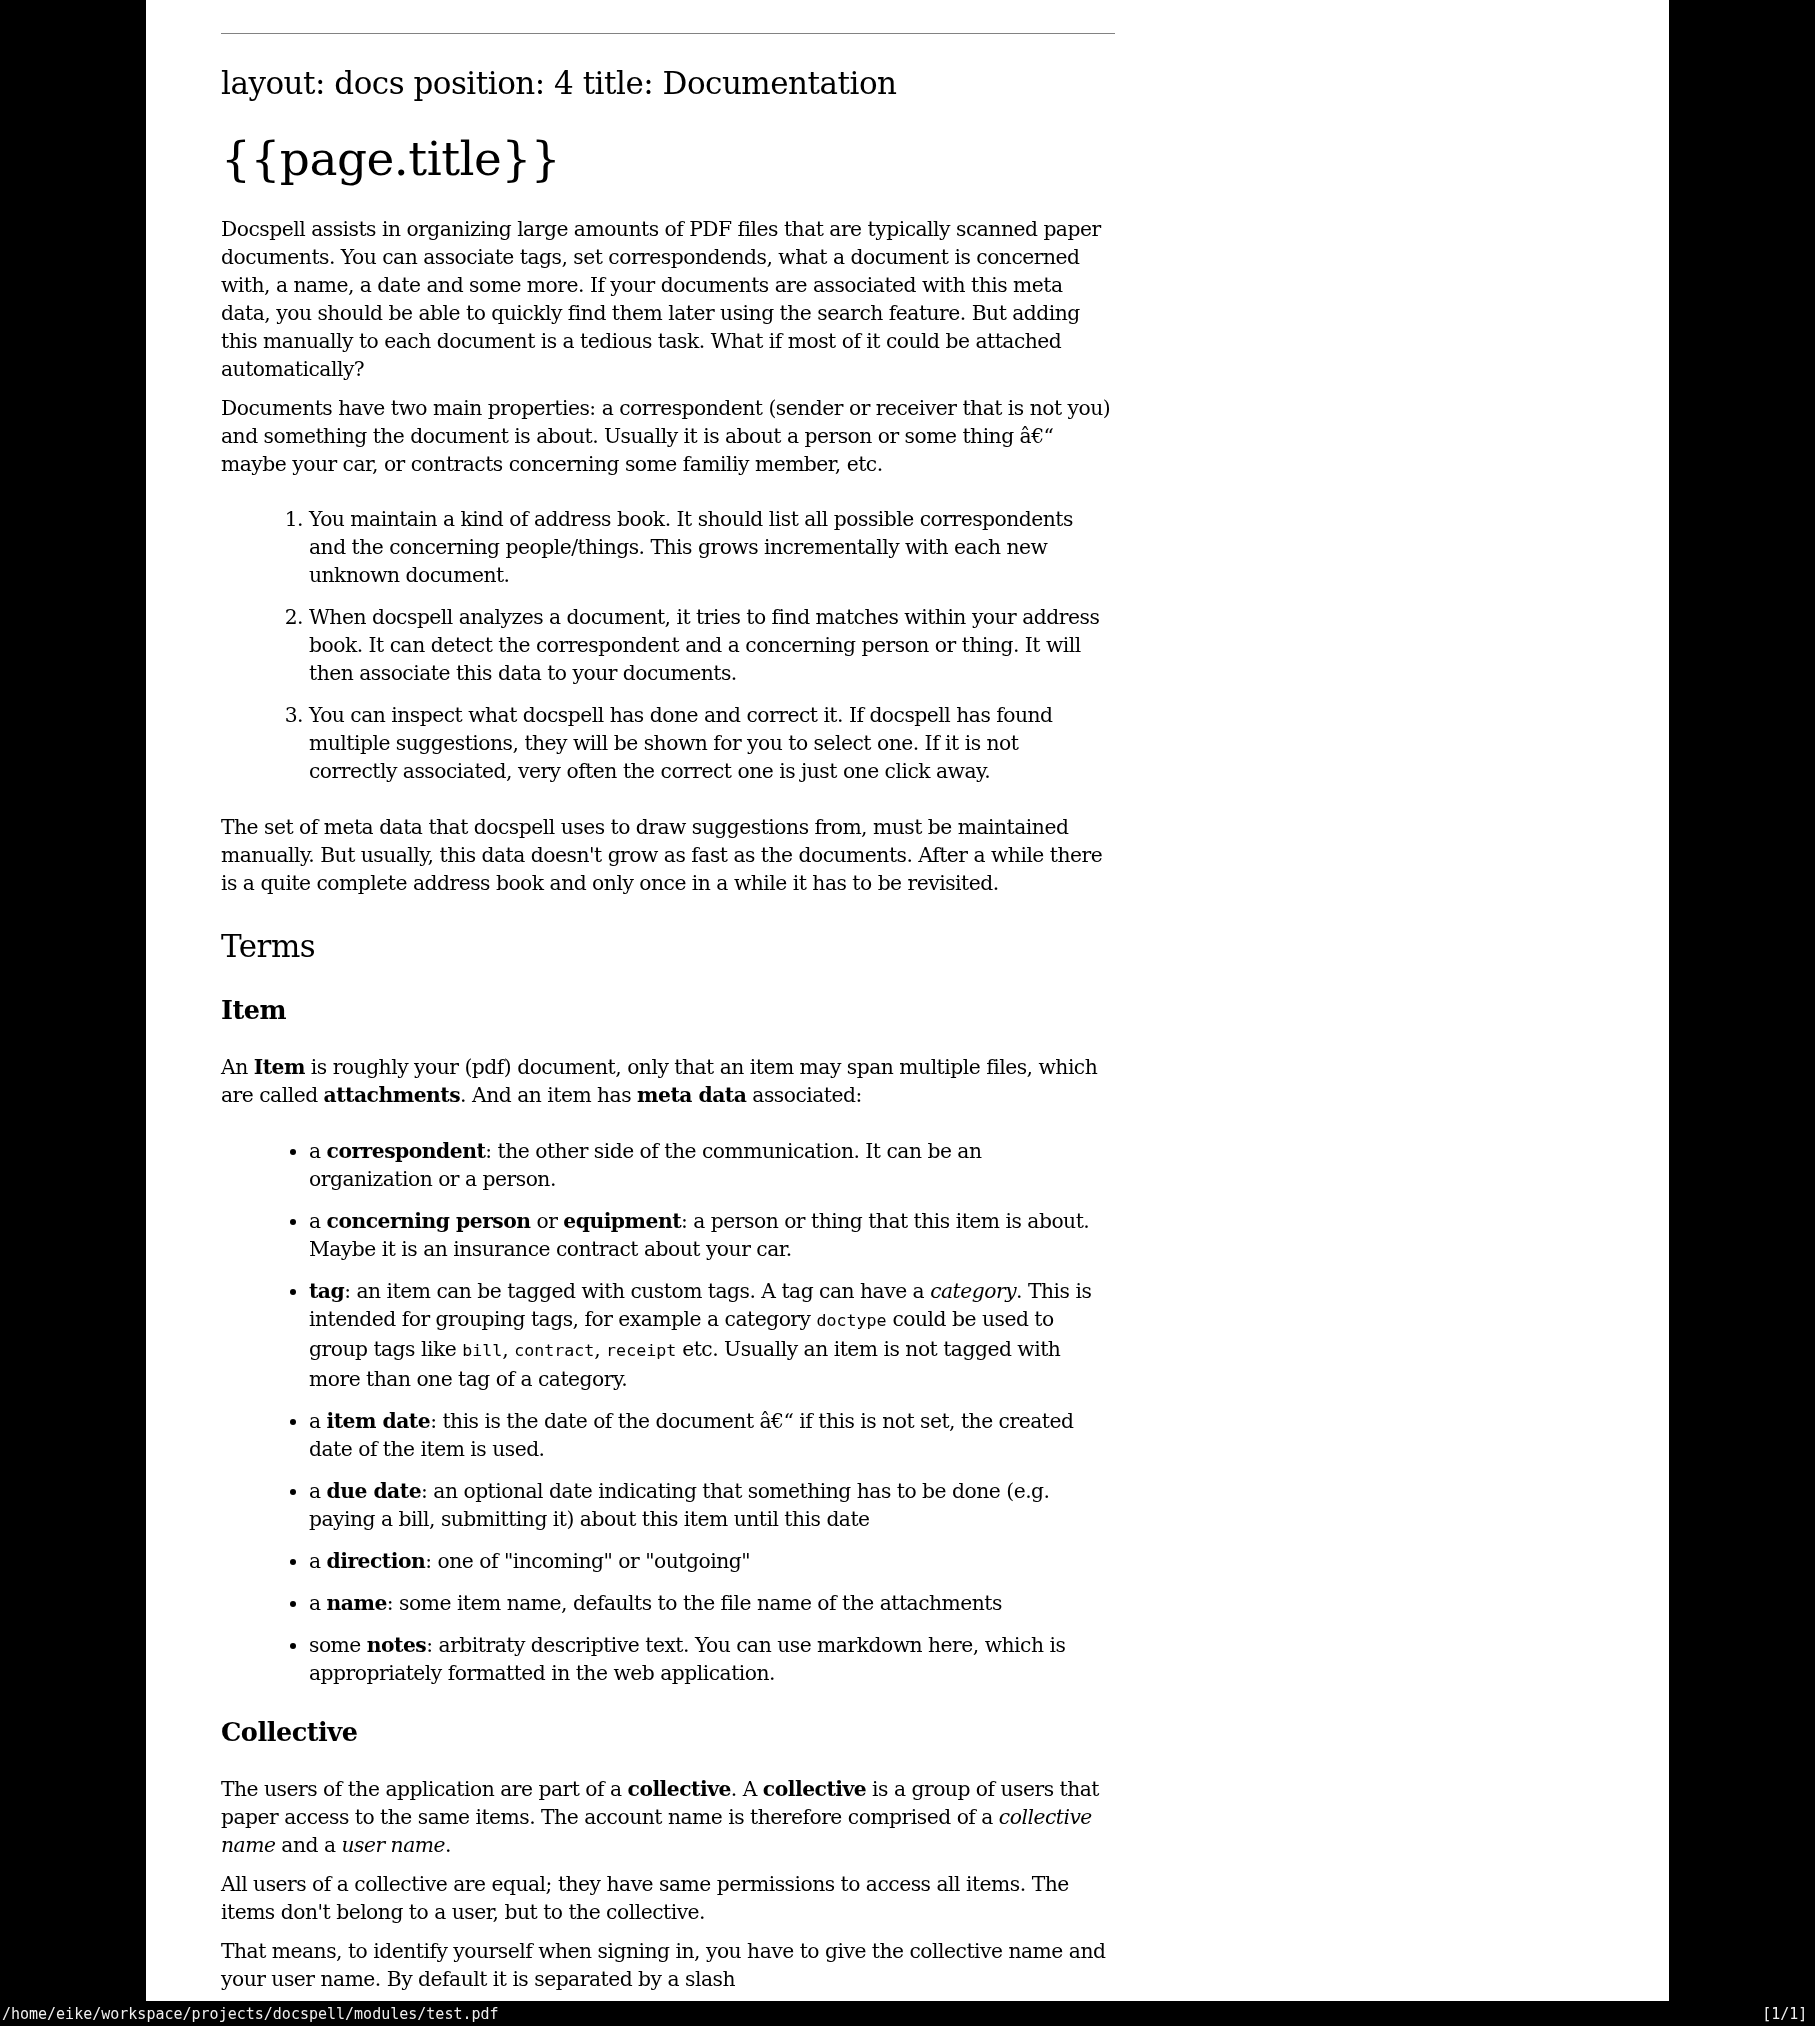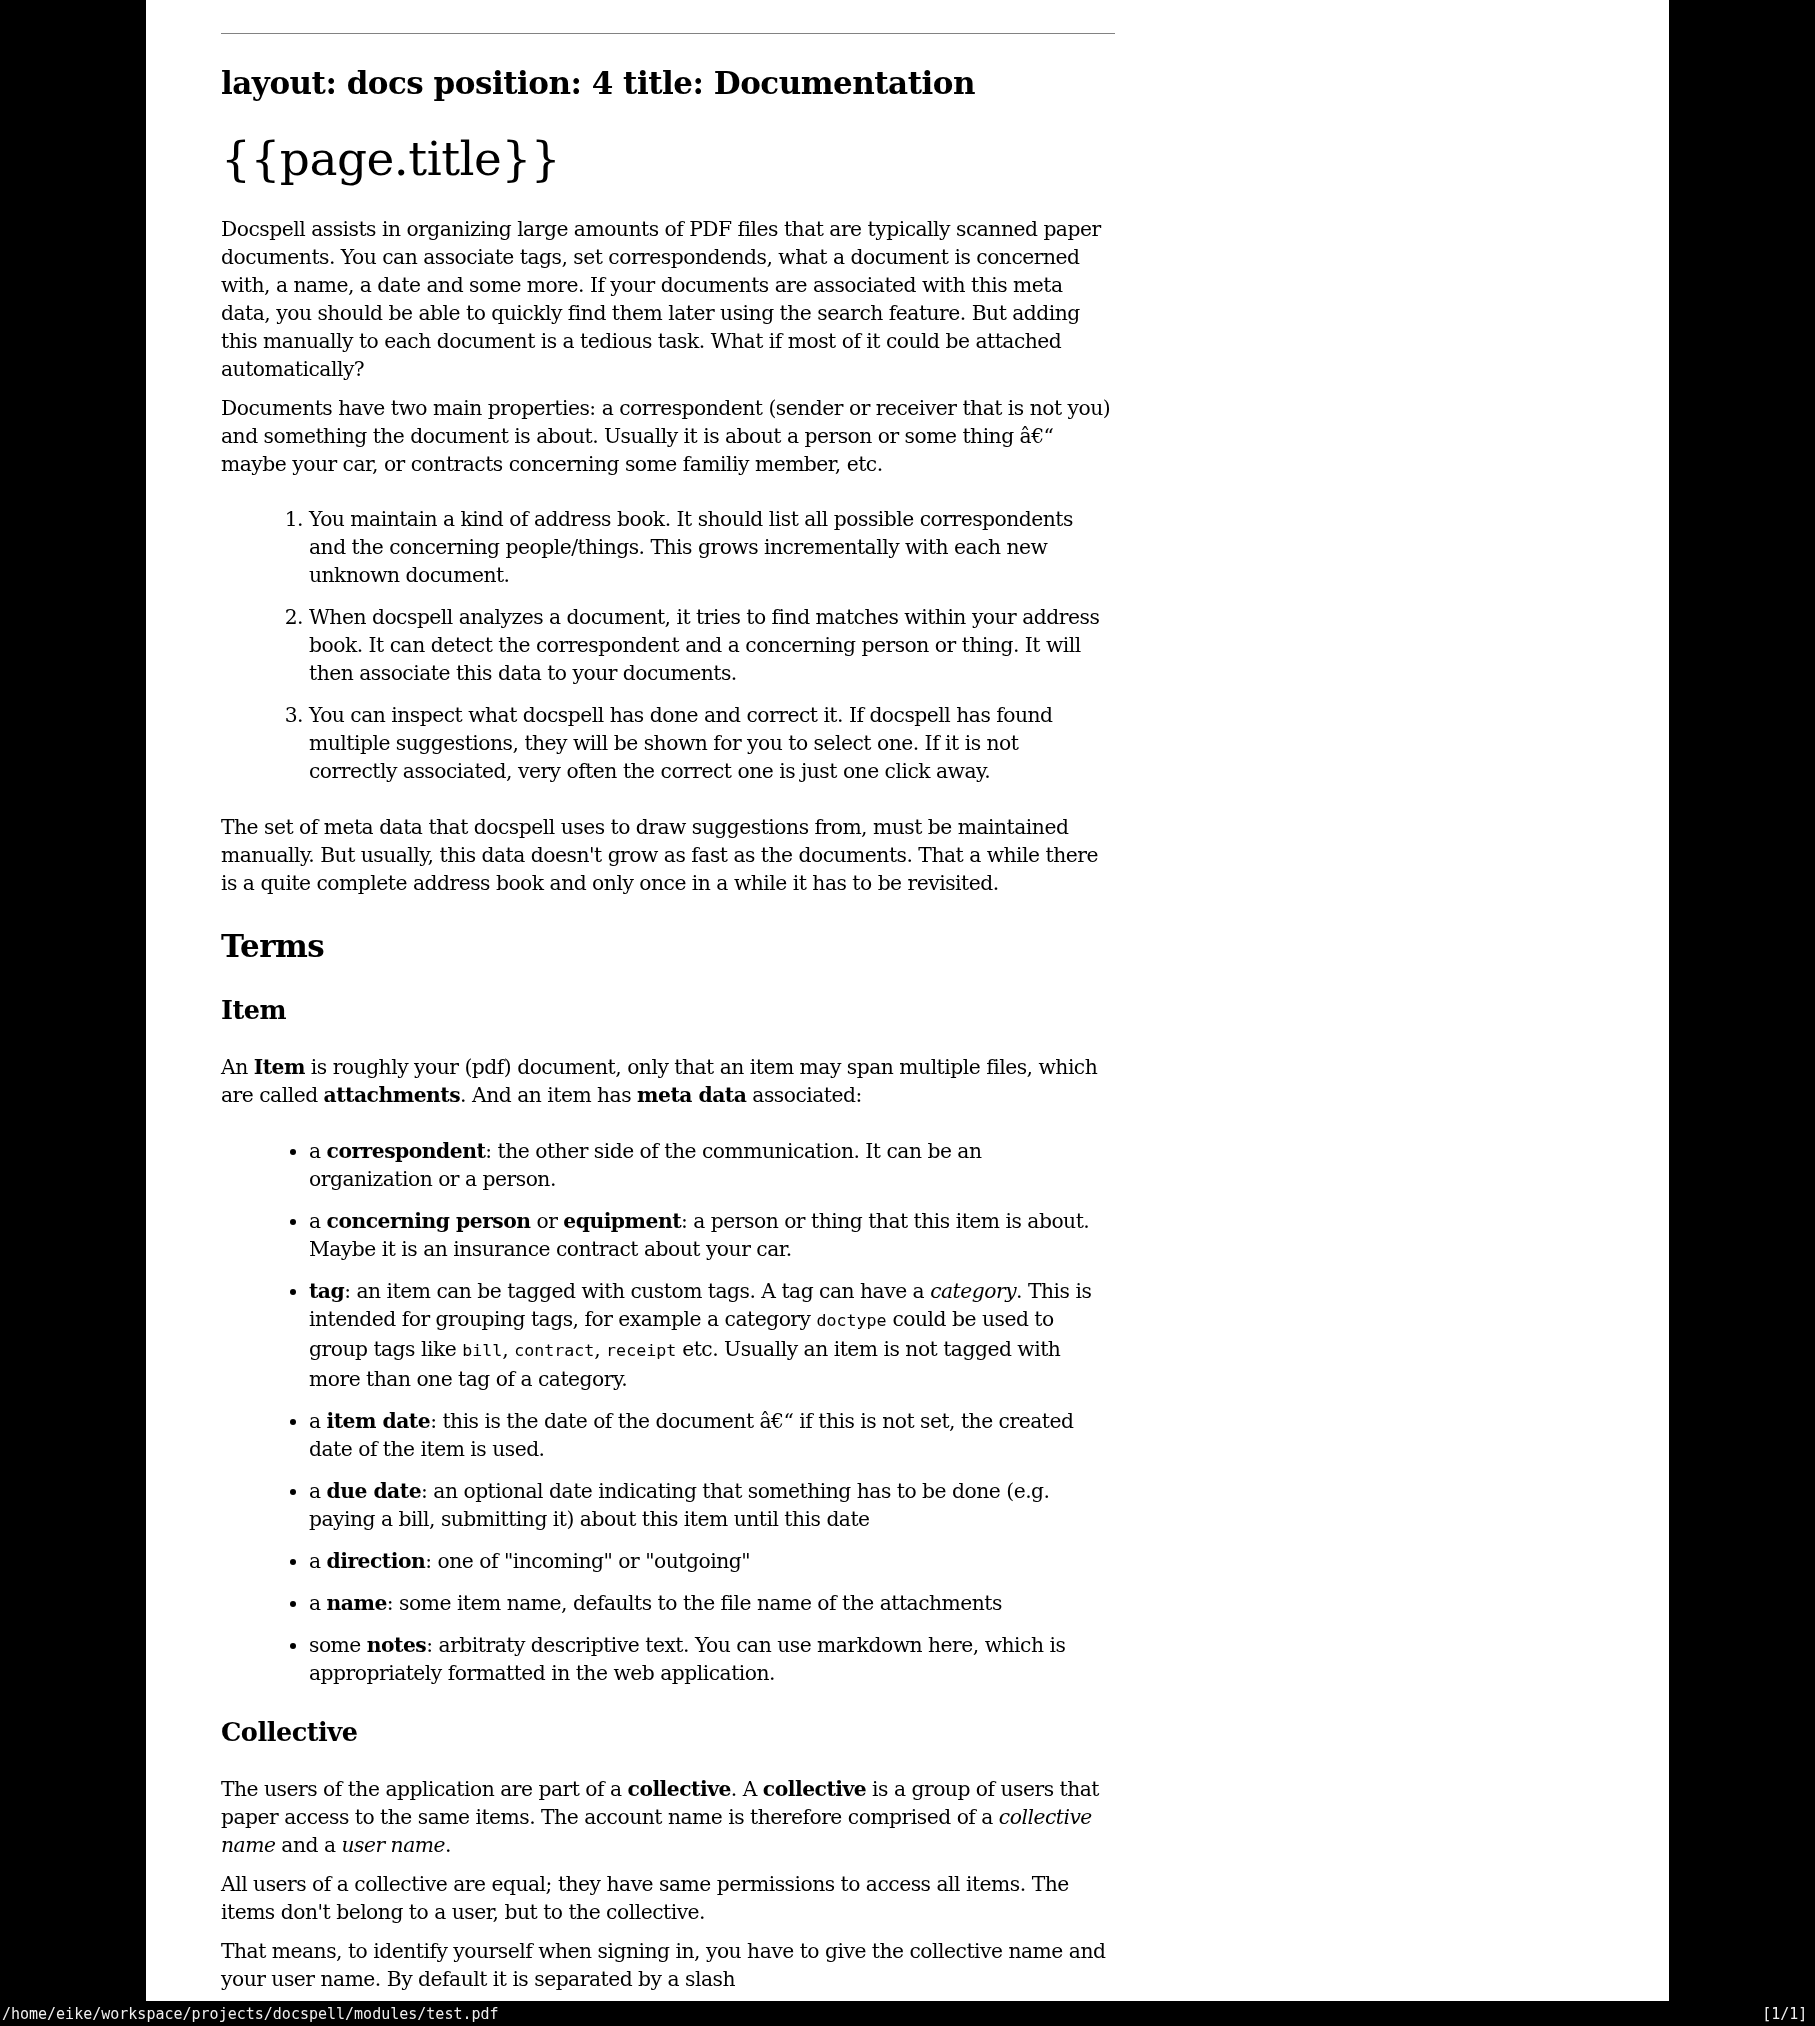--- a/index.html
+++ b/index.html
@@ -35,21 +35,21 @@
   .content h1 {
     font-size:47px;
     line-height:57px;
     margin:28px 0 28px;
     font-weight:normal;
   }
   .content h2 {
     font-size:31px;
     line-height:38px;
     margin:30px 0 27.4px;
-    font-weight:bold;
+    font-weight:normal;
   }
   .content h3 {
     font-size:25.6px;
     line-height:31px;
     margin:30px 0 27.4px;
     font-weight:bold;
   }
   .content ol, .content ul { margin:27.4px 0; padding-left:74px; }
   .content li { margin:14px; }
   .content b { font-weight:bold; }
@@ -84,21 +84,21 @@
         <hr>
         <h2><span>layout: docs position: 4 title: Documentation</span></h2>
         <h1><span>{{page.title}}</span></h1>
         <p><span>Docspell assists in organizing large amounts of PDF files that are typically scanned paper documents. You can associate tags, set correspondends, what a document is concerned with, a name, a date and some more. If your documents are associated with this meta data, you should be able to quickly find them later using the search feature. But adding this manually to each document is a tedious task. What if most of it could be attached automatically?</span></p>
         <p><span>Documents have two main properties: a correspondent (sender or receiver that is not you) and something the document is about. Usually it is about a person or some thing â€“ maybe your car, or contracts concerning some familiy member, etc.</span></p>
         <ol>
           <li><span>You maintain a kind of address book. It should list all possible correspondents and the concerning people/things. This grows incrementally with each new unknown document.</span></li>
           <li><span>When docspell analyzes a document, it tries to find matches within your address book. It can detect the correspondent and a concerning person or thing. It will then associate this data to your documents.</span></li>
           <li><span>You can inspect what docspell has done and correct it. If docspell has found multiple suggestions, they will be shown for you to select one. If it is not correctly associated, very often the correct one is just one click away.</span></li>
         </ol>
-        <p><span>The set of meta data that docspell uses to draw suggestions from, must be maintained manually. But usually, this data doesn't grow as fast as the documents. That a while there is a quite complete address book and only once in a while it has to be revisited.</span></p>
+        <p><span>The set of meta data that docspell uses to draw suggestions from, must be maintained manually. But usually, this data doesn't grow as fast as the documents. After a while there is a quite complete address book and only once in a while it has to be revisited.</span></p>
         <h2><span>Terms</span></h2>
         <h3><span>Item</span></h3>
         <p><span>An </span><b>Item</b><span> is roughly your (pdf) document, only that an item may span multiple files, which are called </span><b>attachments</b><span>. And an item has </span><b>meta data</b><span> associated:</span></p>
         <ul>
           <li><span>a </span><b>correspondent</b><span>: the other side of the communication. It can be an organization or a person.</span></li>
           <li><span>a </span><b>concerning person</b><span> or </span><b>equipment</b><span>: a person or thing that this item is about. Maybe it is an insurance contract about your car.</span></li>
           <li><b>tag</b><span>: an item can be tagged with custom tags. A tag can have a </span><i>category</i><span>. This is intended for grouping tags, for example a category </span><code>doctype</code><span> could be used to group tags like </span><code>bill</code><span>, </span><code>contract</code><span>, </span><code>receipt</code><span> etc. Usually an item is not tagged with more than one tag of a category.</span></li>
           <li><span>a </span><b>item date</b><span>: this is the date of the document â€“ if this is not set, the created date of the item is used.</span></li>
           <li><span>a </span><b>due date</b><span>: an optional date indicating that something has to be done (e.g. paying a bill, submitting it) about this item until this date</span></li>
           <li><span>a </span><b>direction</b><span>: one of "incoming" or "outgoing"</span></li>

